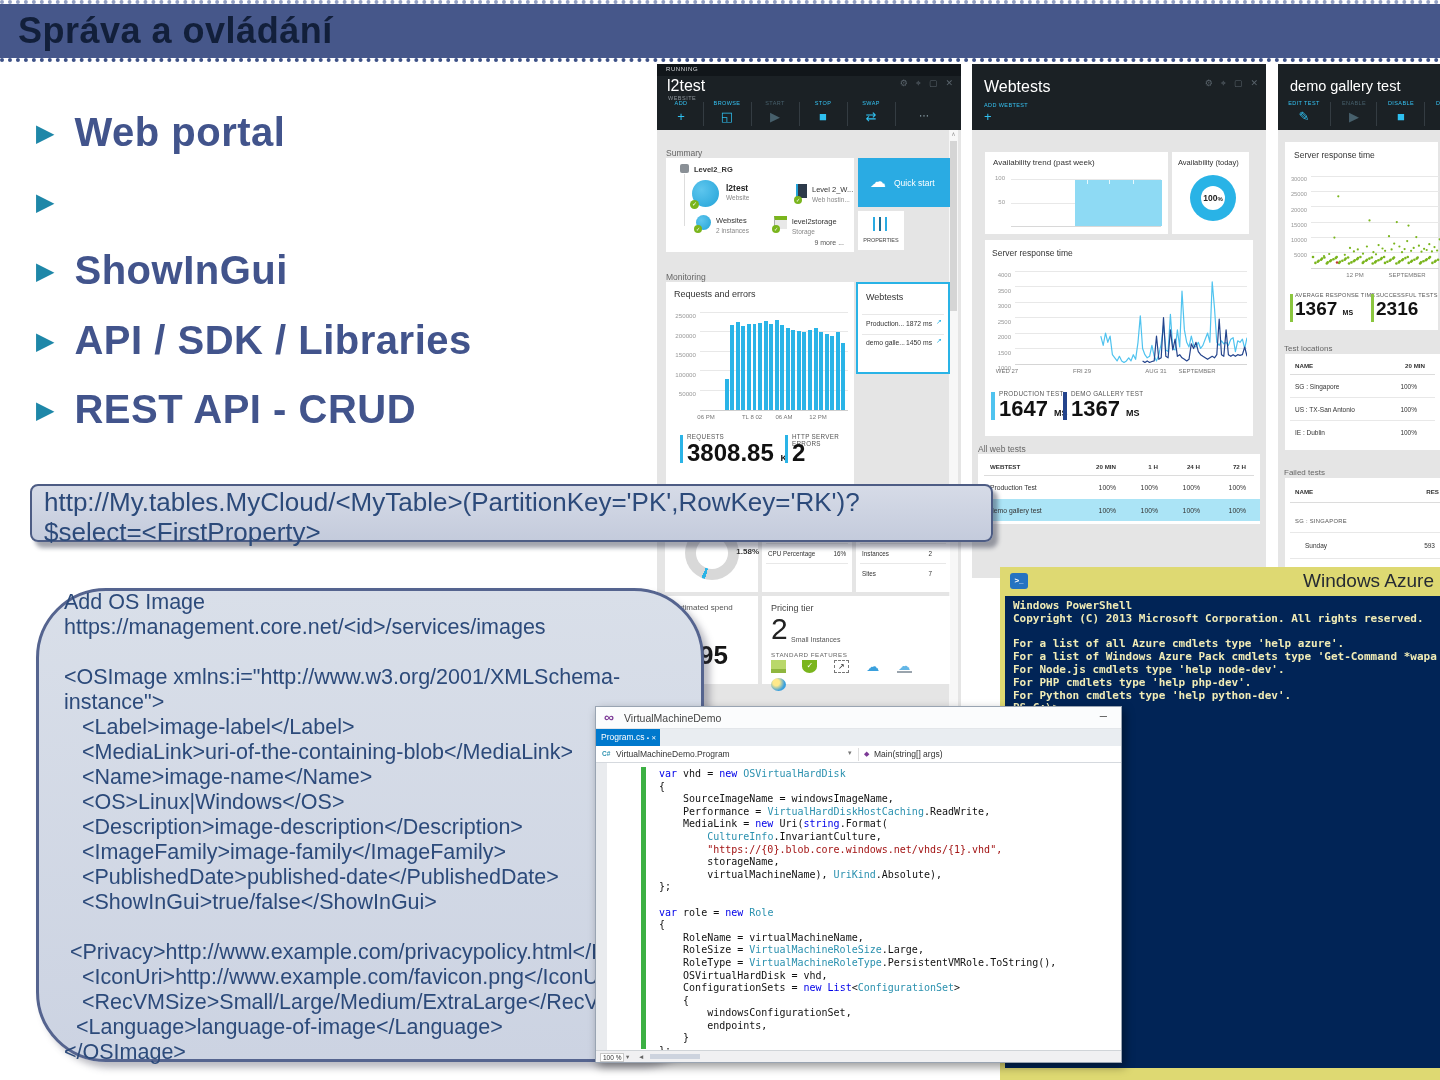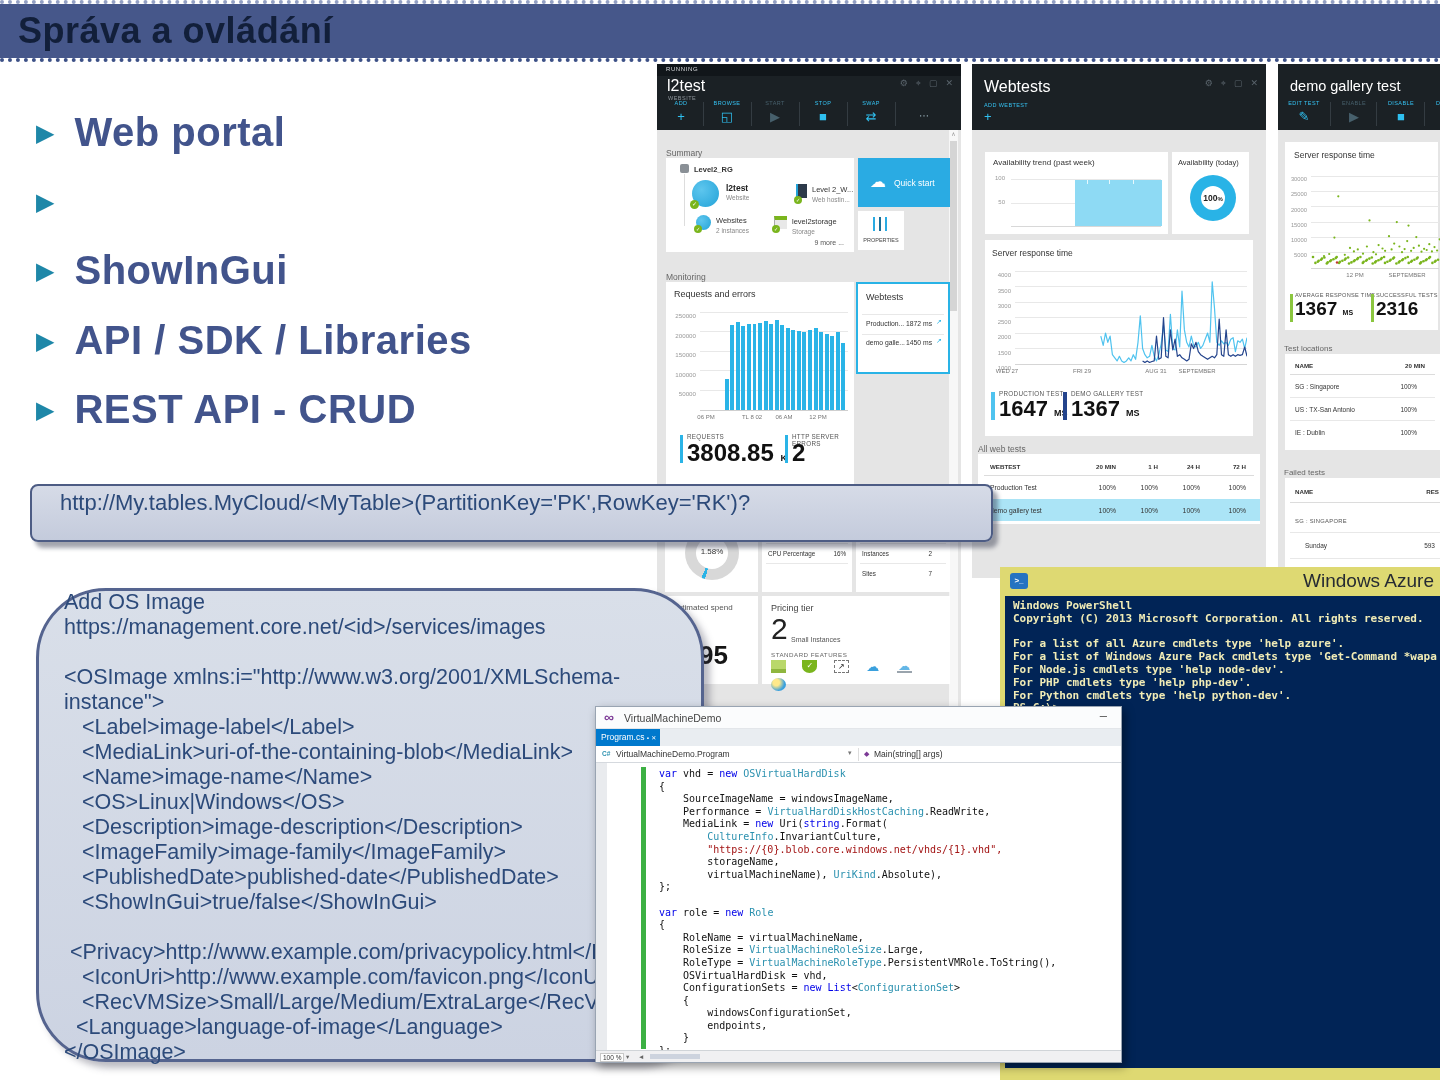--- a/index.html
+++ b/index.html
@@ -11,21 +11,21 @@
   .dots-top{left:0;top:0;width:1440px;height:0;border-top:4px dotted #93a0c4;z-index:3}
   .titlebar{left:0;top:4px;width:1440px;height:54px;background:#46578a;z-index:2}
   .titlebar h1{font-size:36px;font-weight:bold;color:#121f3a;line-height:54px;padding-left:18px;letter-spacing:.5px}
   .dots-bot{left:0;top:58px;width:1440px;height:0;border-top:4px dotted #3d5187;z-index:3}
   .bullet{left:36px;height:69px;display:flex;align-items:center;z-index:1}
   .bullet .arr{color:#1e87a8;font-size:24px;margin-right:20px;line-height:1}
   .bullet .btxt{font-size:40px;font-weight:bold;color:#42548c;letter-spacing:.5px}
   
   .urlbox{left:30px;top:484px;width:963px;height:58px;background:linear-gradient(#d6dbe7,#c4cbdc);
           border:2px solid #4d5c84;border-radius:8px;box-shadow:5px 6px 4px rgba(50,55,75,.45);z-index:5}
-  .urlbox .u{padding:3px 28px 0;font-size:22px;color:#2c4a7a;line-height:27px;white-space:nowrap}
+  .urlbox .u{padding:3px 12px 0;font-size:26px;color:#2c4a7a;line-height:27px;white-space:nowrap}
   .bubble{left:36px;top:588px;width:668px;height:474px;background:linear-gradient(#d9dfe9,#ccd3e2);
           border:3px solid #55648f;border-radius:70px;box-shadow:6px 6px 7px rgba(60,60,80,.35);z-index:6}
   .bubble-text{left:64px;top:590px;width:640px;font-size:21.5px;line-height:25px;color:#2c4a7a;
                white-space:pre;z-index:7}
   
   .panel{background:#e5e5e5;z-index:1;overflow:hidden}
   .phead{position:absolute;left:0;top:0;width:100%;height:66px;background:#1b2125;color:#fff}
   .pstatus{position:absolute;left:9px;top:2px;font-size:6px;color:#d8dadc;letter-spacing:.6px}
   .ptitle{position:absolute;left:10px;top:13px;font-size:16px;font-weight:normal;color:#fff}
   .psub{position:absolute;left:11px;top:31px;font-size:5.5px;color:#8d949a;letter-spacing:.5px}
@@ -246,21 +246,21 @@
       <div class="hline" style="left:4px;top:50px;width:82px"></div>
       <span class="abs" style="left:8px;top:55px;font-size:6.8px;color:#333">demo galle...</span>
       <span class="abs" style="left:48px;top:55px;font-size:6.8px;color:#333">1450 ms</span>
       <span class="abs" style="left:78px;top:53px;font-size:7px;color:#29b3e6">↗</span>
     </div>
 
     <div class="card" style="left:8px;top:458px;width:93px;height:70px">
       <div class="donut" style="left:20px;top:4px;width:54px;height:54px;background:conic-gradient(from 195deg,#29b3e6 0 8deg,#d8d8d8 8deg 360deg)">
         <div class="hole" style="left:11px;top:11px;width:32px;height:32px"></div>
       </div>
-      <span class="abs" style="left:0;top:25px;width:94px;text-align:center;font-size:8px;color:#333;font-weight:normal">1.58%</span>
+      <span class="abs" style="left:0;top:25px;width:94px;text-align:right;font-size:8px;color:#333;font-weight:bold">1.58%</span>
     </div>
     <div class="card" style="left:105px;top:458px;width:90px;height:70px">
       <div class="abs trow" style="left:6px;top:4px;width:78px;height:15px;grid-template-columns:1fr auto;font-size:6.3px">
         <span>Memory Percentage</span>
           <span>76%</span>
       </div>
       <div class="hline" style="left:4px;top:21px;width:82px"></div>
       <div class="abs trow" style="left:6px;top:24px;width:78px;height:15px;grid-template-columns:1fr auto;font-size:6.3px">
         <span>CPU Percentage</span>
           <span>16%</span>
@@ -596,20 +596,21 @@
       <div class="abs trow" style="left:20px;top:58px;width:130px;height:18px;grid-template-columns:1fr auto;font-size:6.5px">
         <span>Sunday</span>
           <span>593</span>
       </div>
       <div class="hline" style="left:5px;top:80px;width:150px"></div>
     </div>
   </div>
 
   <div class="abs urlbox">
     <div class="u">http://My.tables.MyCloud/&lt;MyTable&gt;(PartitionKey='PK',RowKey='RK')?</div>
+    <div class="u">$select=&lt;FirstProperty&gt;</div>
   </div>
 
   <div class="abs pspanel">
     <div class="psicon">&gt;_</div>
     <span class="psbrand">Windows Azure</span>
     <div class="console">
       <pre>Windows PowerShell
 Copyright (C) 2013 Microsoft Corporation. All rights reserved.
 
 For a list of all Azure cmdlets type 'help azure'.

